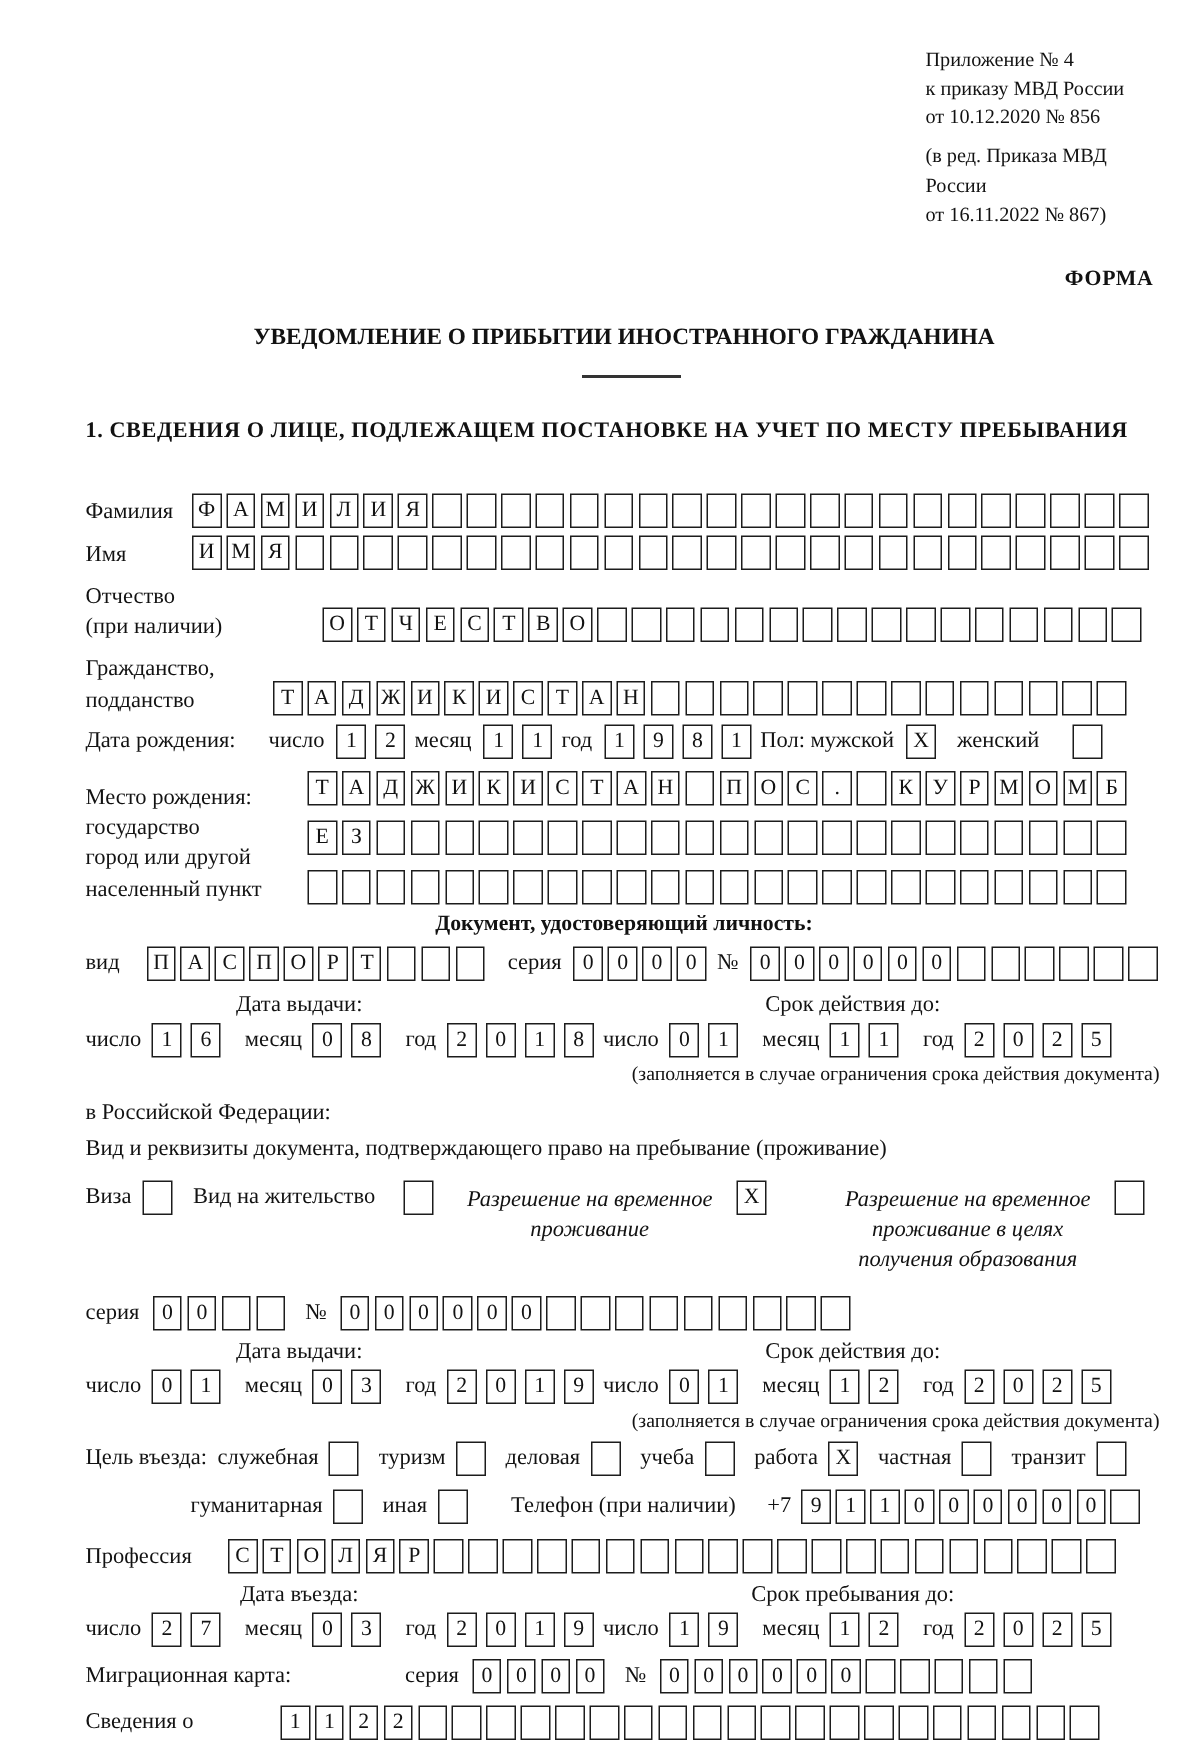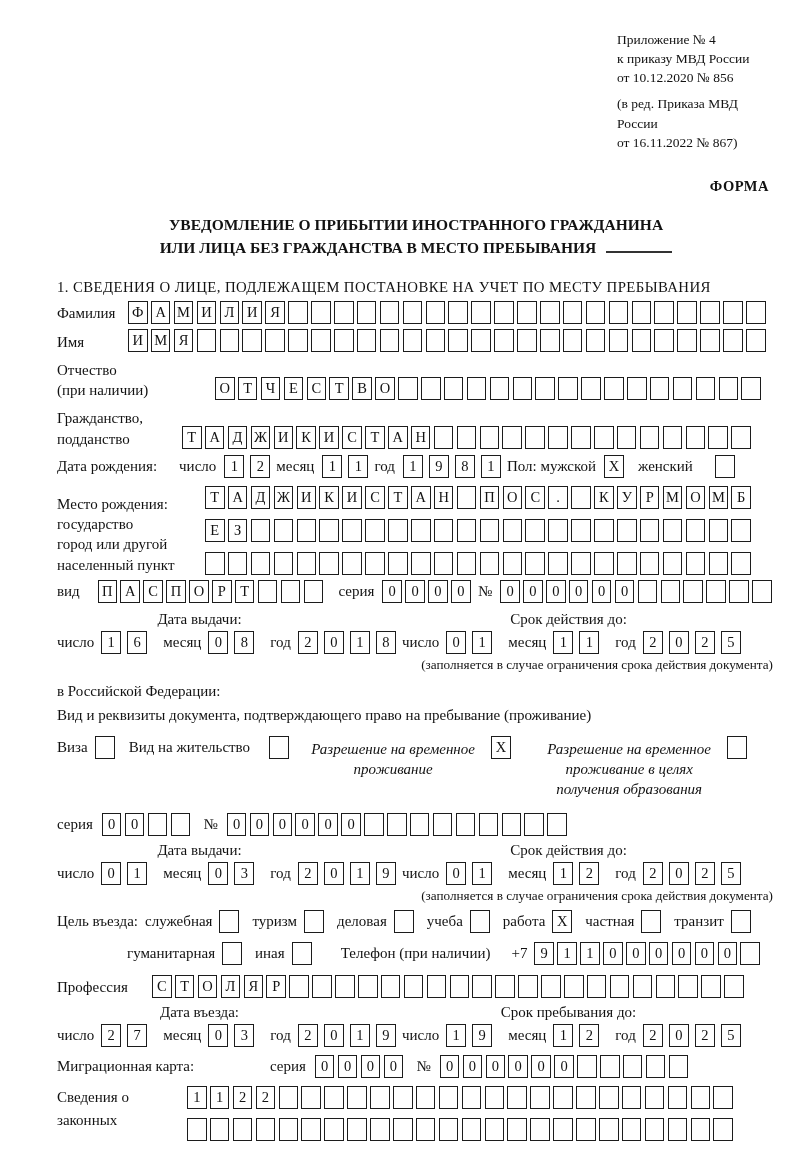--- a/index.html
+++ b/index.html
@@ -12,21 +12,21 @@
 
   
   .hdr-block { margin-left:560px; font-size:13.5px; line-height:1.42; }
   .hdr-block .ed { margin-top:7px; }
   .forma { text-align:right; font-weight:bold; font-size:14.5px; margin:26px 6px 18px 0; letter-spacing:.5px; }
 
   
   .title { text-align:center; font-weight:bold; font-size:15.5px; line-height:1.5; margin-bottom:20px; }
   .blank { display:inline-block; width:66px; border-bottom:2px solid #333; height:14px; margin-left:10px; }
 
-  .sec1 { font-weight:normal; font-size:14.8px; letter-spacing:.4px; margin-bottom:4px; }
+  .sec1 { font-weight:bold; font-size:14.8px; letter-spacing:.4px; margin-bottom:32px; }
 
   
   .row { display:flex; align-items:flex-end; margin-bottom:5px; }
   .lbl { font-size:15px; line-height:1.35; flex:none; padding-top:3px; }
   .w71 { width:71px; } .w125 { width:125px; } .w148 { width:148px; } .w158 { width:158px; }
 
   .cells { display:flex; flex:none; }
   .cell {
     flex:none; display:inline-flex; align-items:center; justify-content:center;
     width:19.5px; height:23px; border:1.6px solid #1c1c1c; margin-right:3.4px;
@@ -63,21 +63,21 @@
   .note { font-size:13.2px; text-align:right; margin:3px 2px 6px 0; }
 
   .plain { font-size:15px; line-height:1.62; }
 
   
   .opts { display:flex; align-items:flex-start; margin:8px 0 14px 0; font-size:15px; }
   .opt { display:flex; align-items:flex-start; }
   .opt .olbl { margin-right:7px; padding-top:3px; }
   .opt-c { text-align:center; line-height:1.35; padding-top:3px;font-style:italic; }
   .o3t { width:180px; margin-right:8px; }
-  .o4t { width:180px; margin:0 8px 0 14px; }
+  .o4t { width:180px; margin:0 8px 0 30px; }
   .opts .opt + .opt { margin-left:14px; }
 
   
   .ser-row { display:flex; align-items:center; font-size:15px; margin:4px 0 6px 0; }
   .ser-row .sl { margin-right:9px; }
   .ser-row .cells { margin-right:10px; }
 
   
   .purp { display:flex; align-items:center; font-size:15px; margin-bottom:9px; flex-wrap:nowrap; }
   .purp .sl { margin-right:7px; }
@@ -99,21 +99,21 @@
     <div>к приказу МВД России</div>
     <div>от 10.12.2020 № 856</div>
     <div class="ed">(в ред. Приказа МВД России</div>
     <div>от 16.11.2022 № 867)</div>
   </div>
 
   <div class="forma">ФОРМА</div>
 
   <div class="title">
     <div>УВЕДОМЛЕНИЕ О ПРИБЫТИИ ИНОСТРАННОГО ГРАЖДАНИНА</div>
-    <div><span>ИЛИ ЛИЦА БЕЗ ГРАЖДАНСТВА В МЕСТО ПРЕБЫВАНИЯ</span><span class="blank"></span></div>
+    <div><span class="blank"></span></div>
   </div>
 
   <div class="sec1">1. СВЕДЕНИЯ О ЛИЦЕ, ПОДЛЕЖАЩЕМ ПОСТАНОВКЕ НА УЧЕТ ПО МЕСТУ ПРЕБЫВАНИЯ</div>
 
   <div class="row">
     <div class="lbl w71">Фамилия</div>
     <div class="cells">
         <span class="cell">Ф</span>
         <span class="cell">А</span>
         <span class="cell">М</span>
@@ -357,20 +357,21 @@
           <span class="cell"></span>
           <span class="cell"></span>
           <span class="cell"></span>
           <span class="cell"></span>
           <span class="cell"></span>
           <span class="cell"></span>
         </div>
     </div>
   </div>
 
+  <div class="doc-head">Документ, удостоверяющий личность:</div>
 
   <div class="vid-row">
     <span class="sl" style="width:47px">вид</span>
     <span class="cells">
         <span class="cell">П</span>
         <span class="cell">А</span>
         <span class="cell">С</span>
         <span class="cell">П</span>
         <span class="cell">О</span>
         <span class="cell">Р</span>

